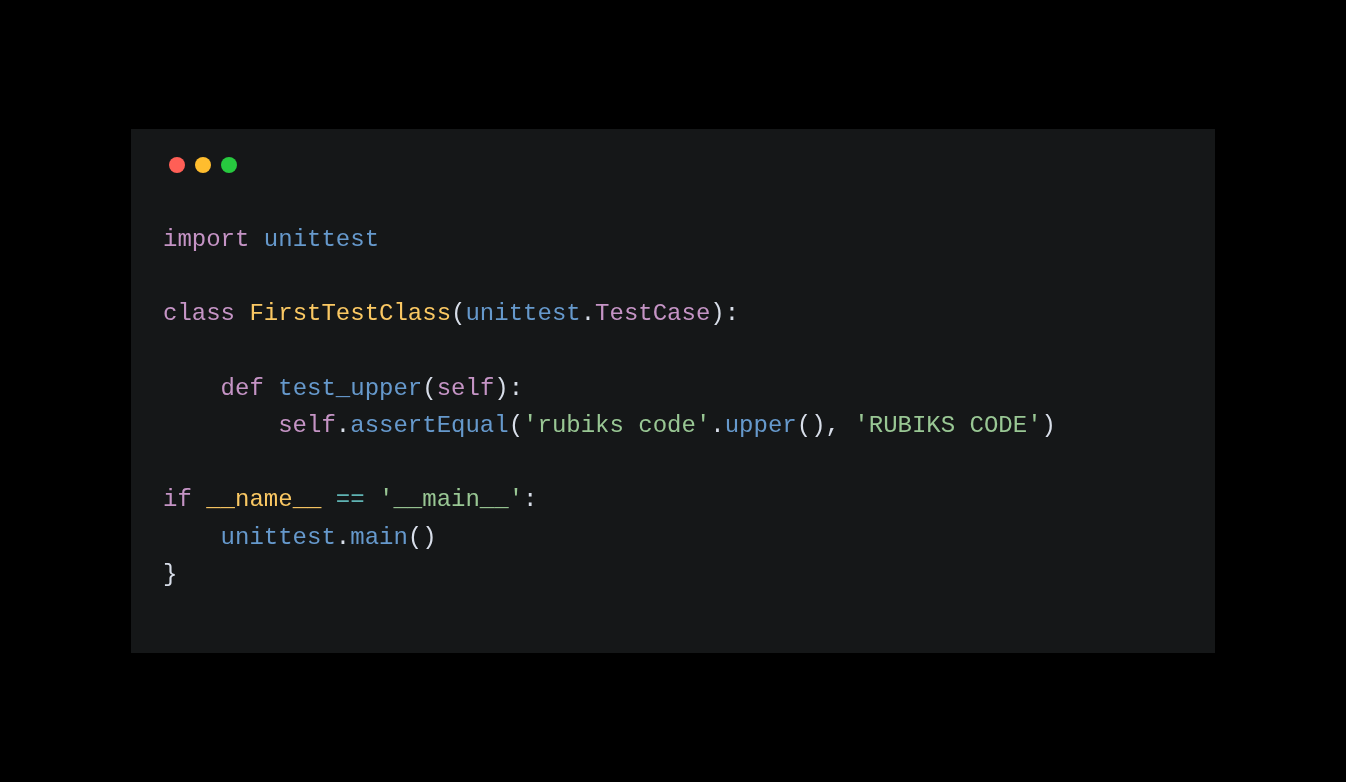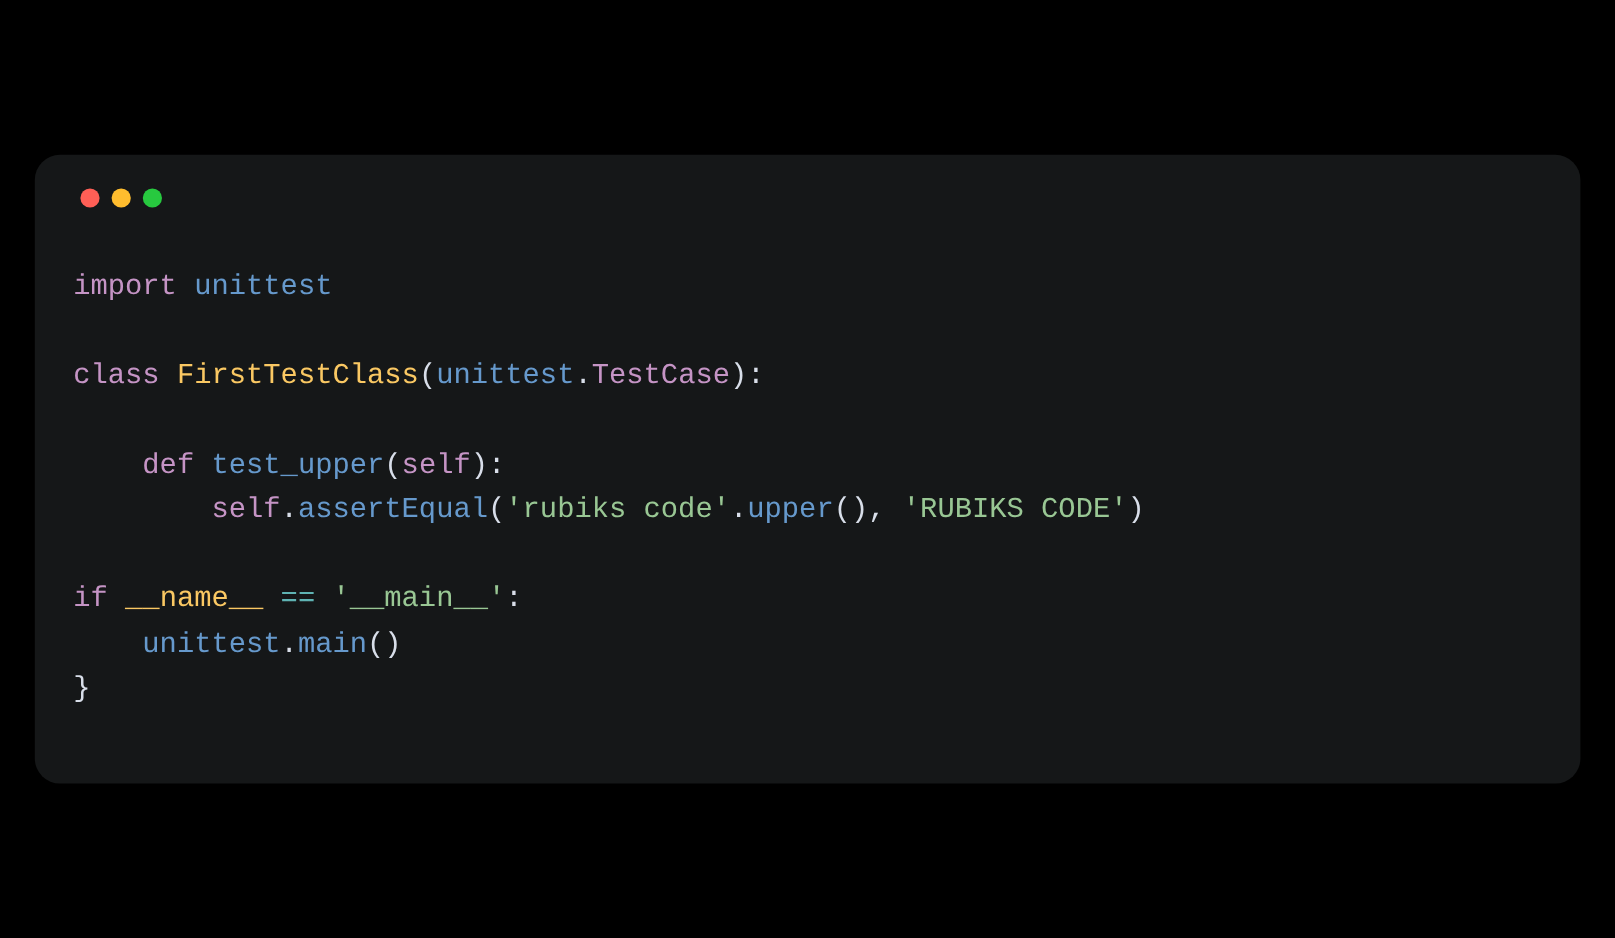--- a/index.html
+++ b/index.html
@@ -7,22 +7,22 @@
     background: #000000;
     width: 1346px;
     height: 782px;
     display: flex;
     align-items: center;
     justify-content: center;
     font-family: "SF Mono", "Monaco", "Consolas", "Courier New", monospace;
   }
   .window {
     background: #151718;
-    border-radius: 21px;
-    width: 1288px;
+    border-radius: 0;
+    width: 1084px;
     padding: 28px 32px 60px 32px;
   }
   .titlebar {
     display: flex;
     gap: 10px;
     margin-bottom: 48px;
     padding-left: 6px;
   }
   .dot {
     width: 16px;

